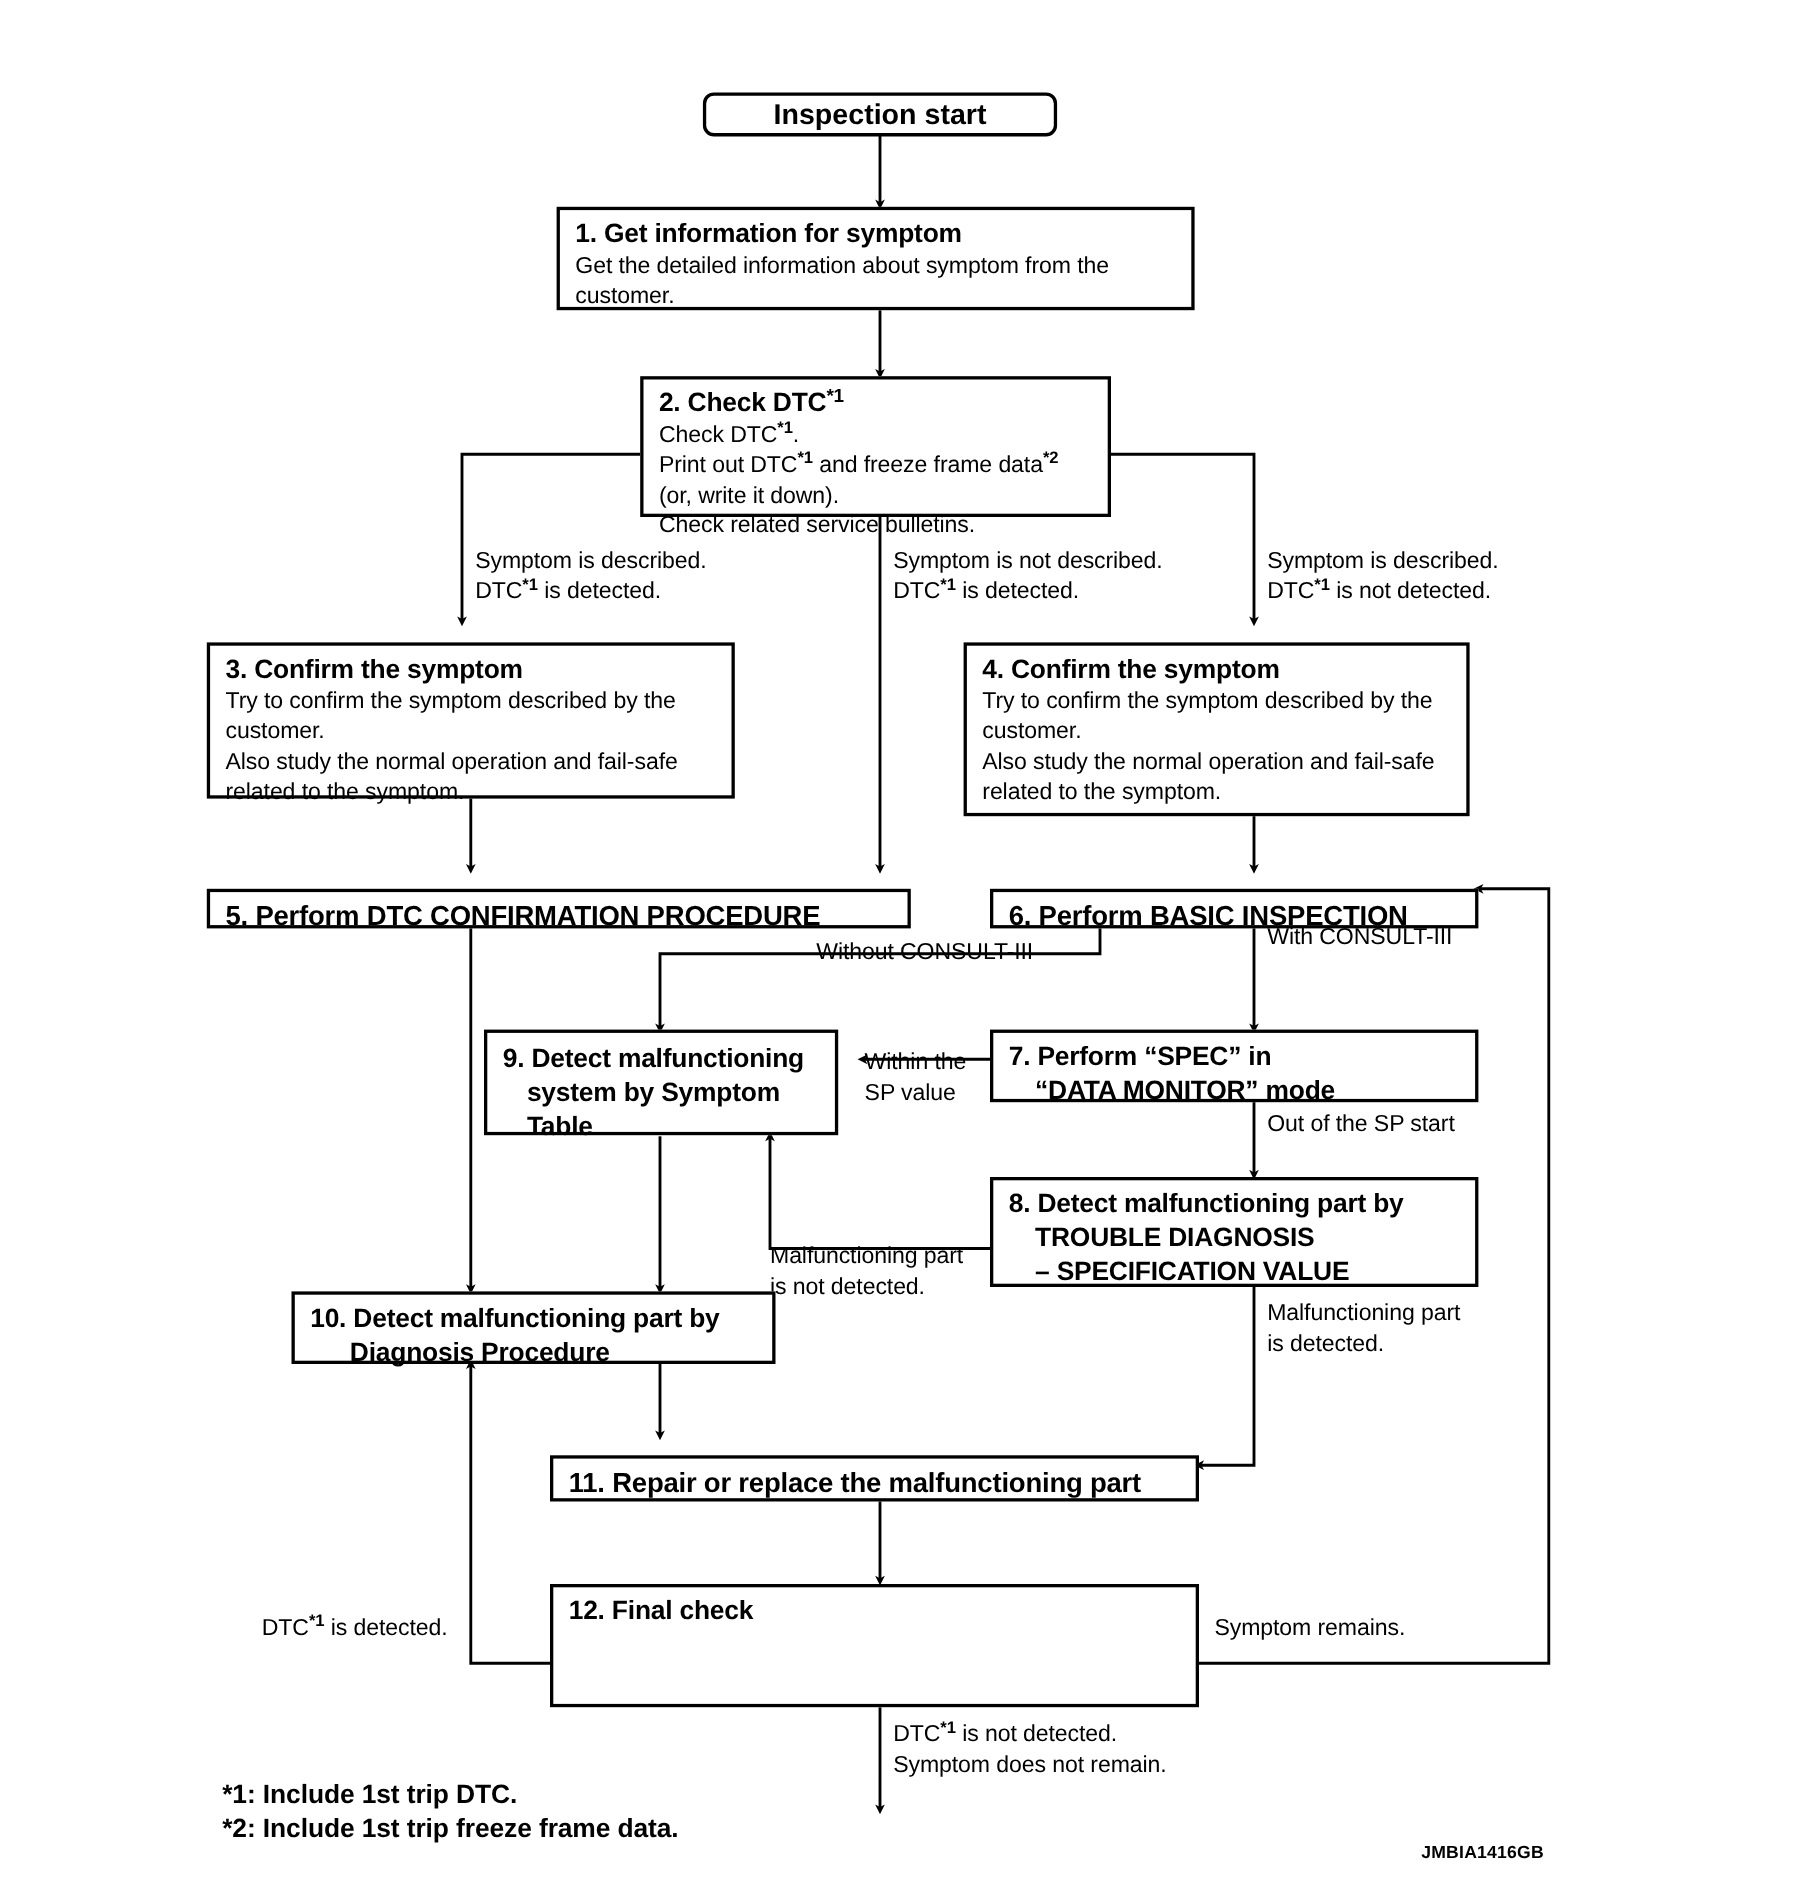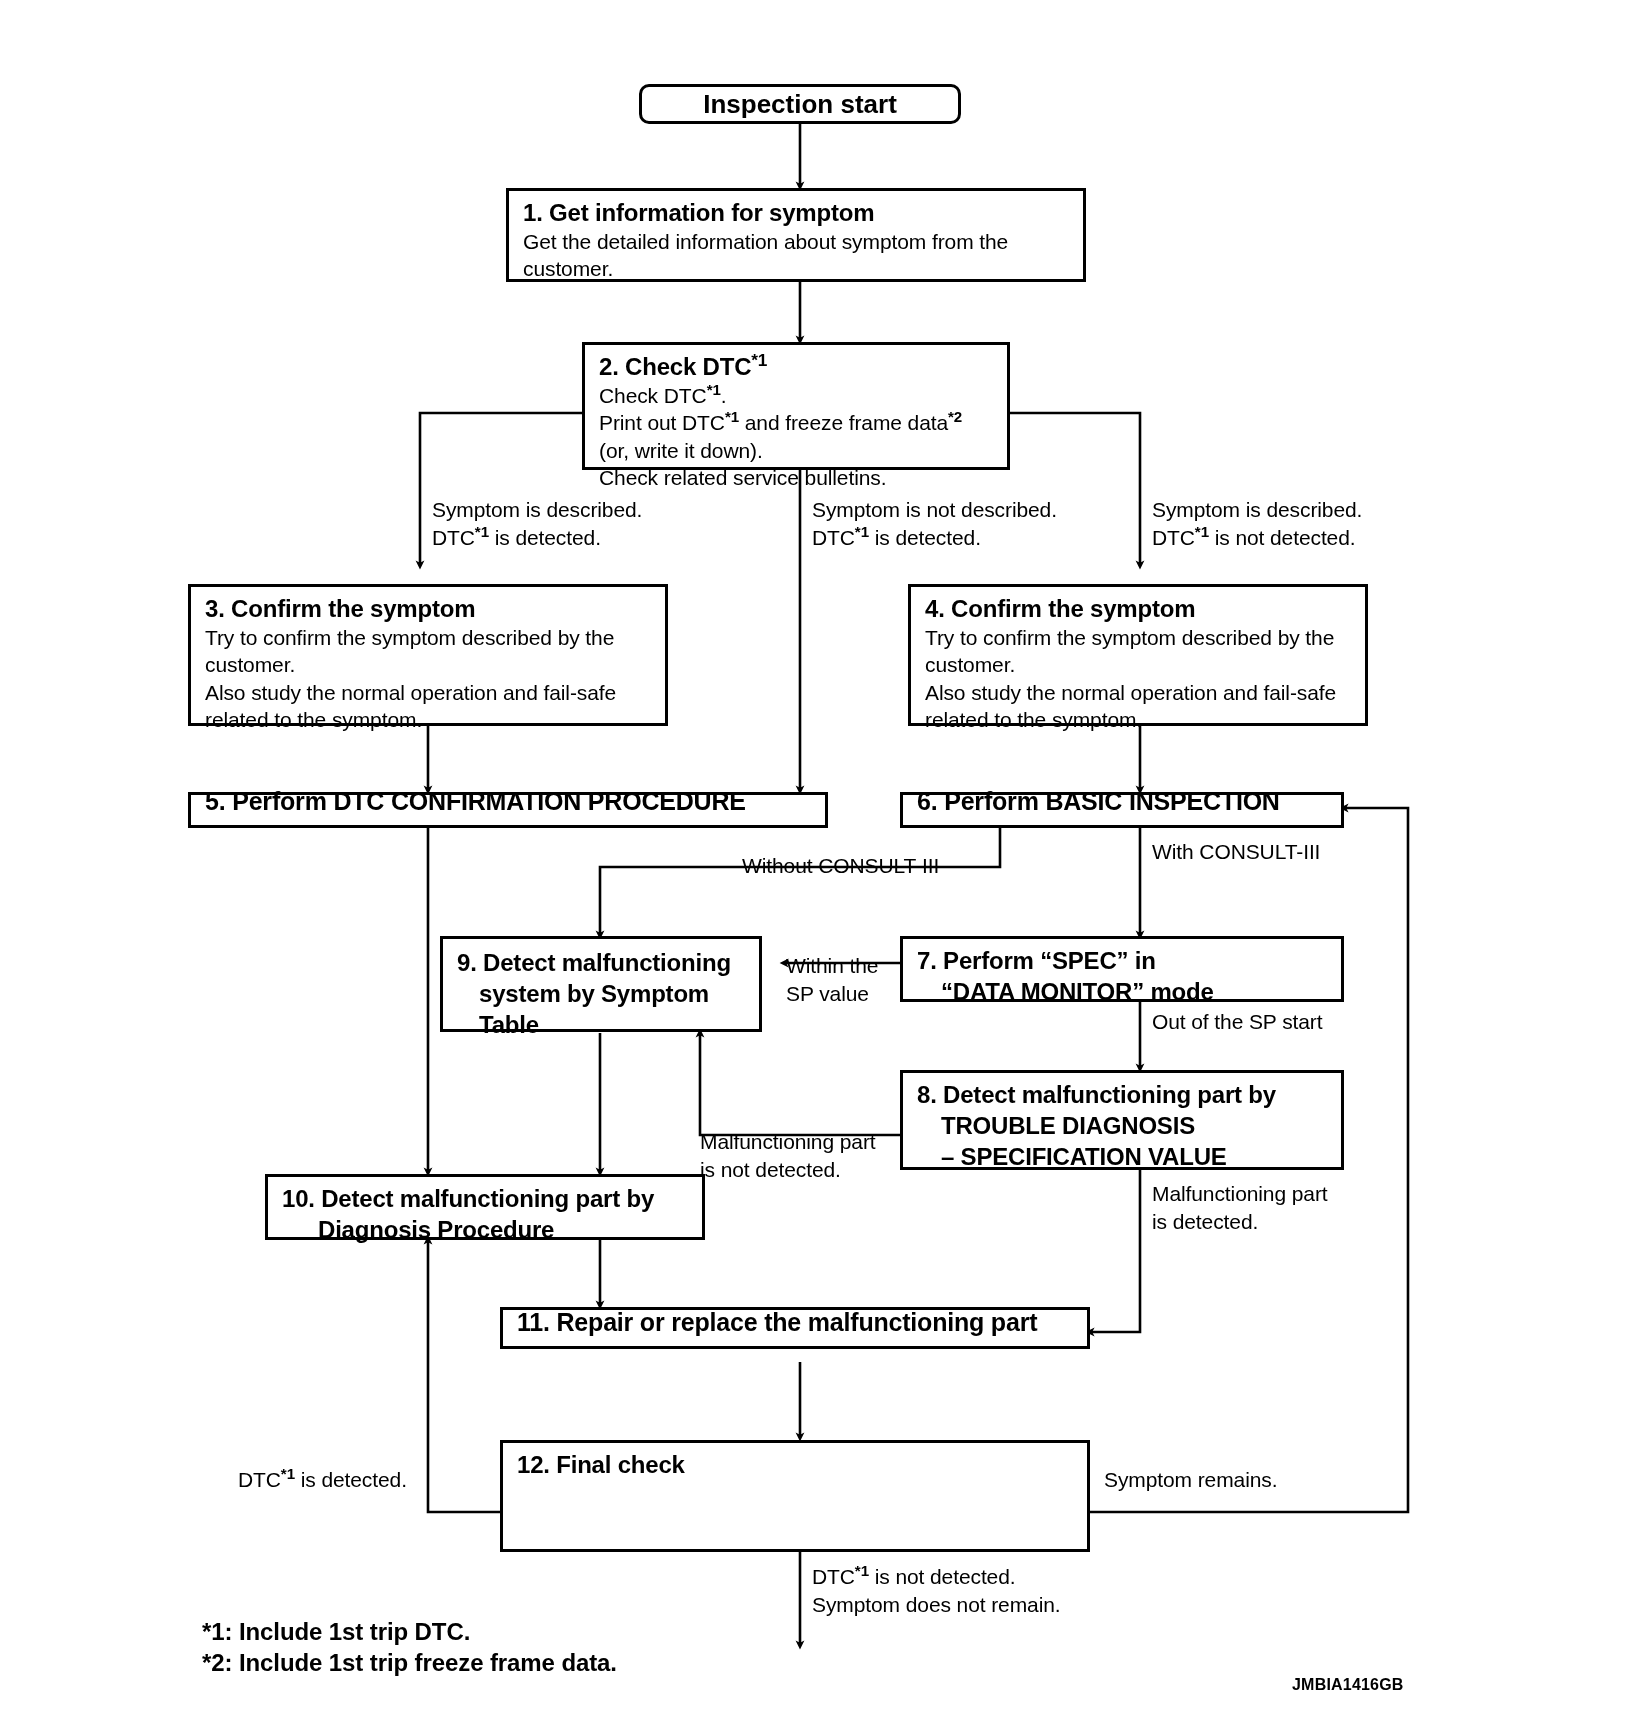--- a/index.html
+++ b/index.html
@@ -41,21 +41,22 @@
     white-space: nowrap;
   }
   .n-title.wrap { white-space: normal; }
   .n-body {
     font-size: 21px;
     letter-spacing: -0.1px;
   }
   .n-body div { white-space: nowrap; }
   .centerbox {
     display: flex;
-    align-items: flex-end;
+    align-items: flex-start;
+    margin-top: 16px;
   }
   .centerbox .n-title { font-size: 25px; }
   .term {
     position: absolute;
     box-sizing: border-box;
     border: 3px solid #000;
     background: #fff;
     display: flex;
     align-items: center;
     justify-content: center;
@@ -191,21 +192,21 @@
   <div class="node" style="left:188px; top:584px; width:480px; height:142px;">
     <div class="n-title">3. Confirm the symptom</div>
     <div class="n-body">
       <div>Try to confirm the symptom described by the</div>
       <div>customer.</div>
       <div>Also study the normal operation and fail-safe</div>
       <div>related to the symptom.</div>
     </div>
   </div>
 
-  <div class="node" style="left:908px; top:584px; width:460px; height:142px;">
+  <div class="node" style="left:876px; top:584px; width:460px; height:158px;">
     <div class="n-title">4. Confirm the symptom</div>
     <div class="n-body">
       <div>Try to confirm the symptom described by the</div>
       <div>customer.</div>
       <div>Also study the normal operation and fail-safe</div>
       <div>related to the symptom.</div>
     </div>
   </div>
 
   <div class="node centerbox" style="left:188px; top:792px; width:640px; height:36px;">

